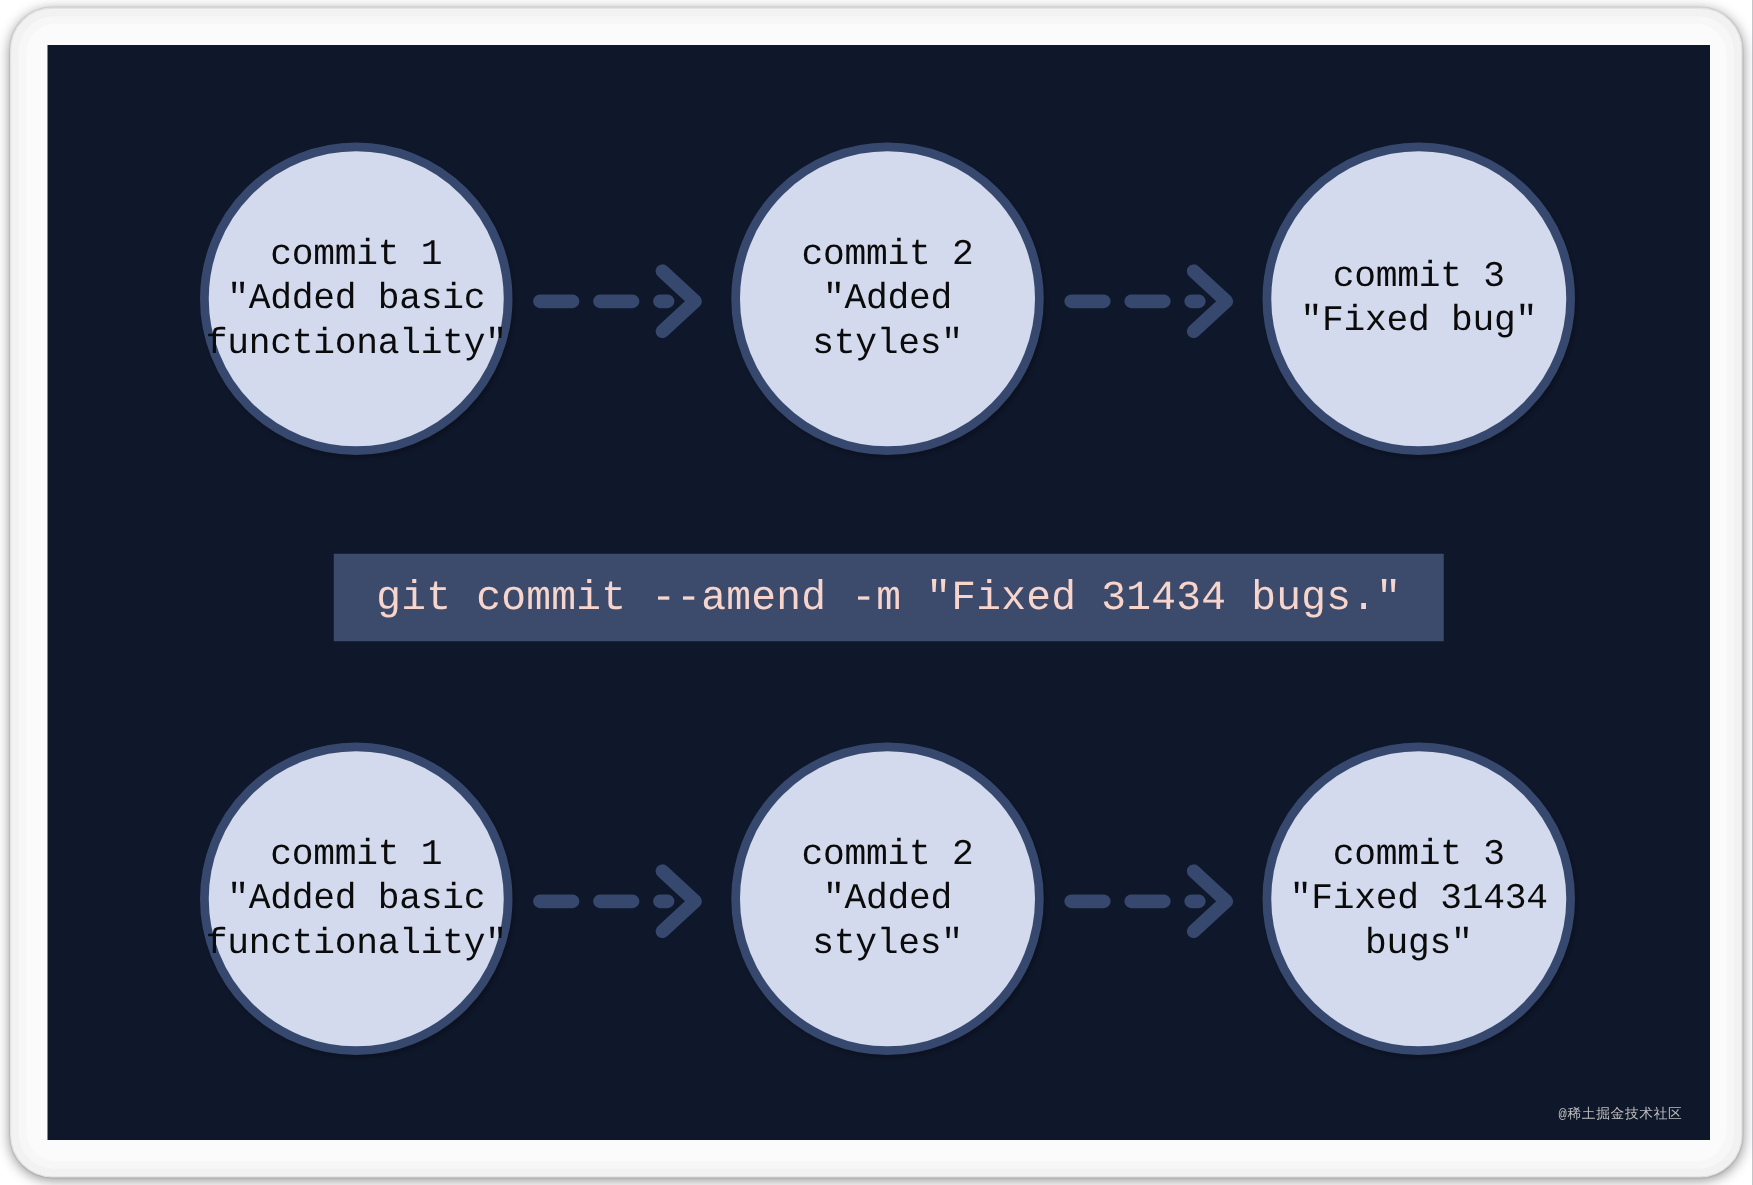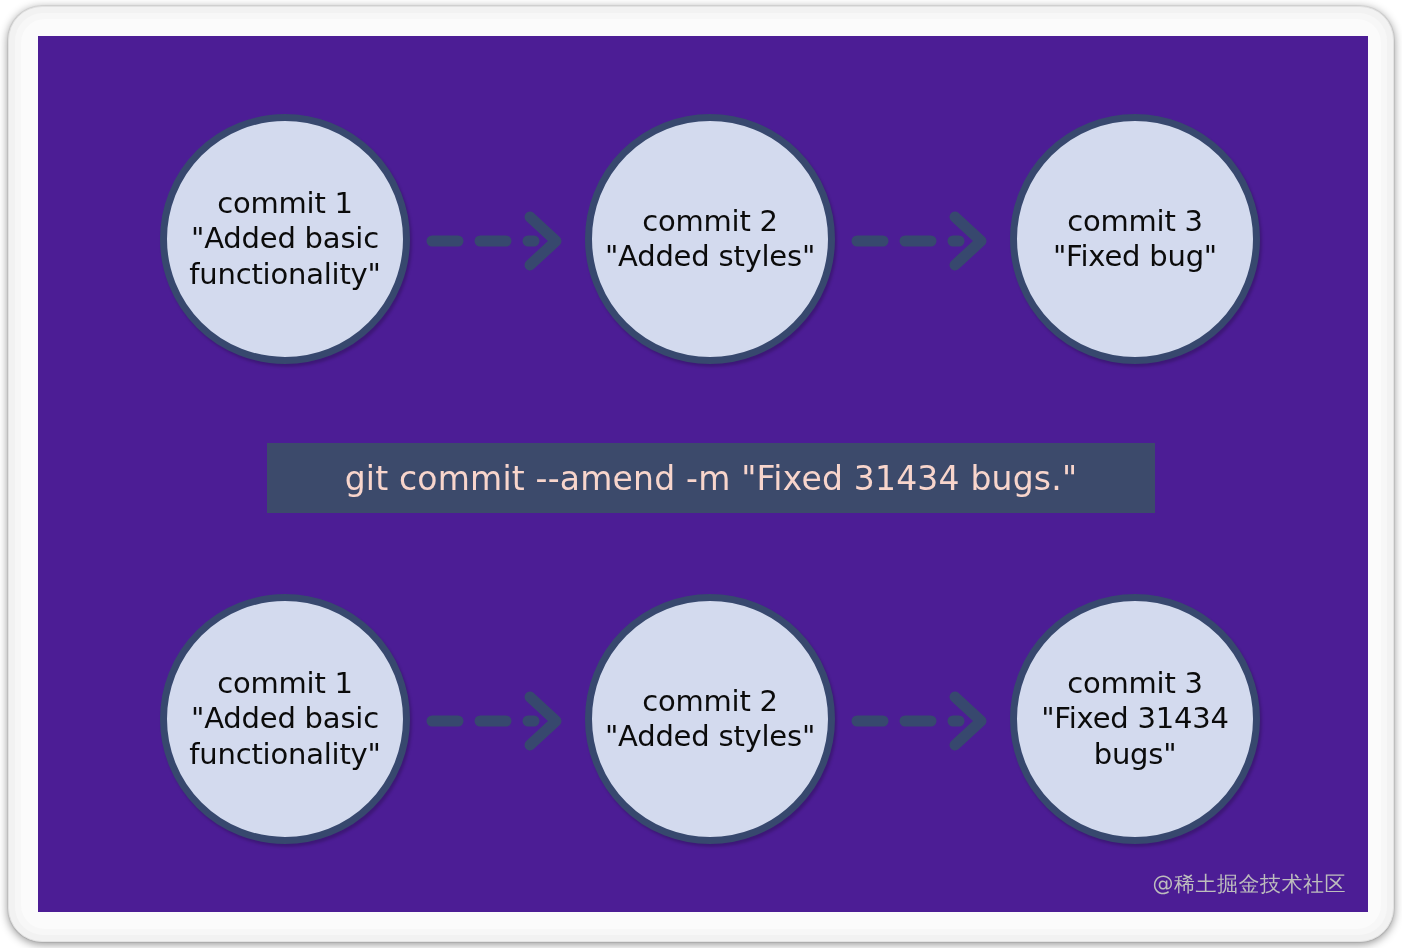--- a/index.html
+++ b/index.html
@@ -47,22 +47,23 @@
     background: #fbfbfb;
   }
 
   
   #canvas {
     position: absolute;
     left: 38px;
     top: 36px;
     width: 1330px;
     height: 876px;
-    background: #4c1d95;
+    background: #0f172a;
     overflow: hidden;
+    font-family: Liberation Mono, monospace;
   }
 
   
   .node {
     position: absolute;
     width: 250px;
     height: 250px;
     border-radius: 50%;
     background: #d3daee;
     border: 7px solid #37486e;
@@ -117,21 +118,21 @@
     letter-spacing: 0.2px;
     white-space: nowrap;
   }
 
   
   #watermark {
     position: absolute;
     right: 22px;
     bottom: 14px;
     color: #bdbdbd;
-    font-size: 21px;
+    font-size: 11px;
     letter-spacing: 0.5px;
     white-space: nowrap;
   }
 </style>
 </head>
 <body>
 
 <div id="frame">
   <div id="frame-inner">
     <div id="frame-inner2"></div>

